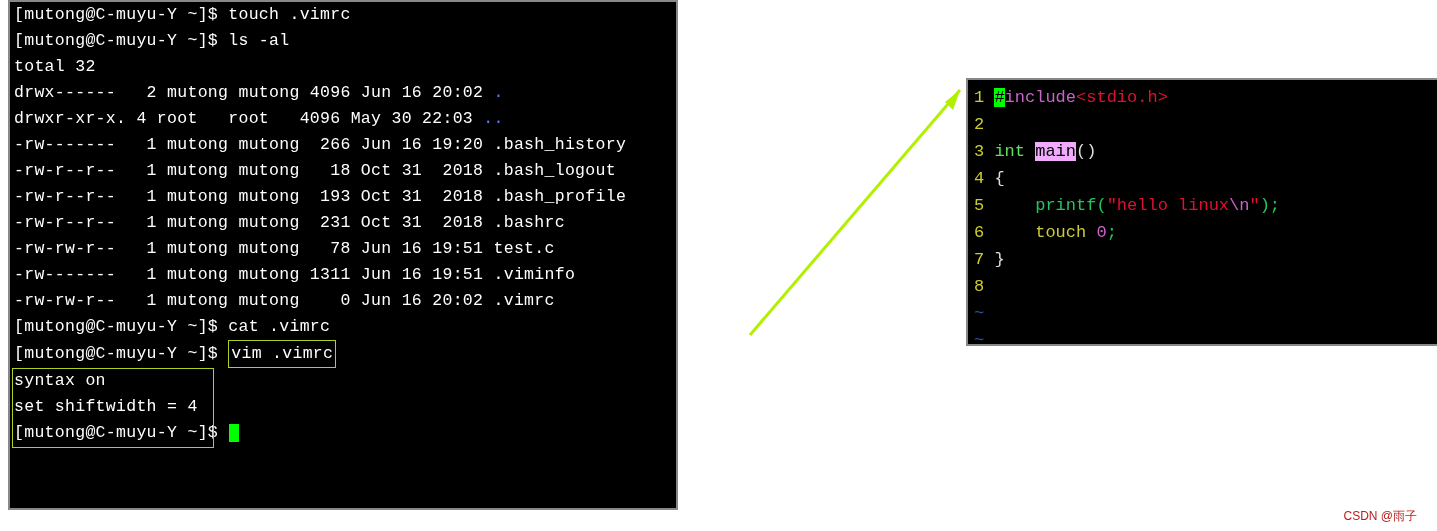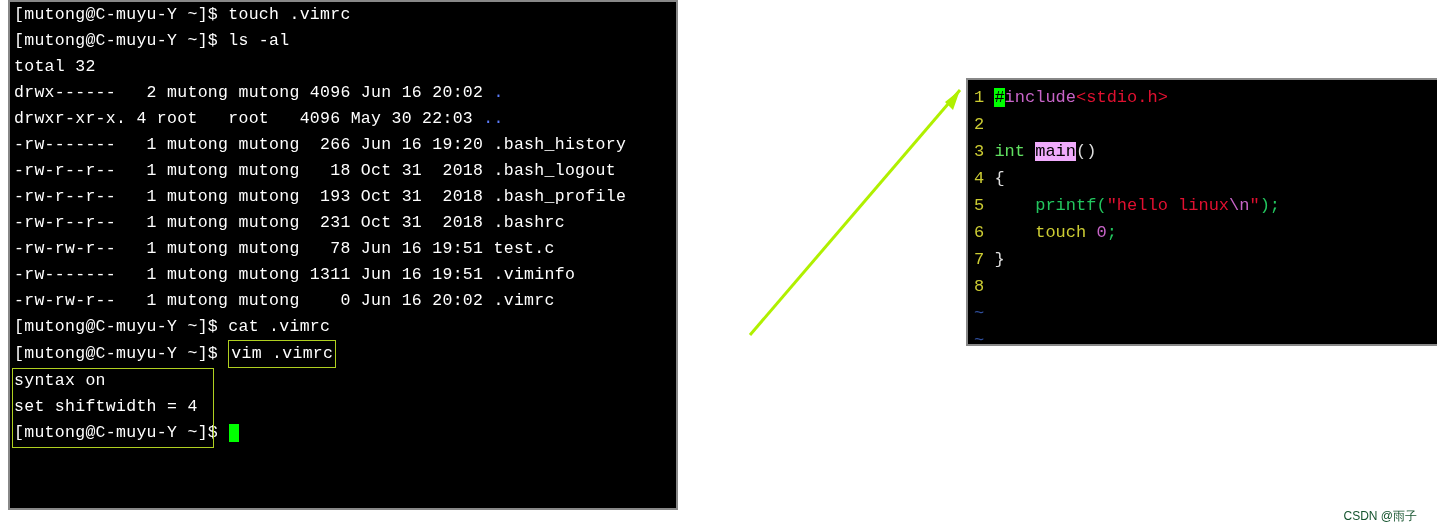--- a/index.html
+++ b/index.html
@@ -91,21 +91,21 @@
     left: 740px;
     top: 70px;
     width: 235px;
     height: 280px;
     pointer-events: none;
   }
   .watermark {
     position: absolute;
     right: 20px;
     bottom: 6px;
-    color: #14532d;
+    color: #b91c1c;
     font-size: 12px;
     font-family: sans-serif;
   }
 </style>
 </head>
 <body>
 
 <div class="terminal-left">
   <div class="line"><span class="prompt-user">[mutong@C-muyu-Y ~]$</span><span class="cmd"> touch .vimrc</span></div>
   <div class="line"><span class="prompt-user">[mutong@C-muyu-Y ~]$</span><span class="cmd"> ls -al</span></div>

